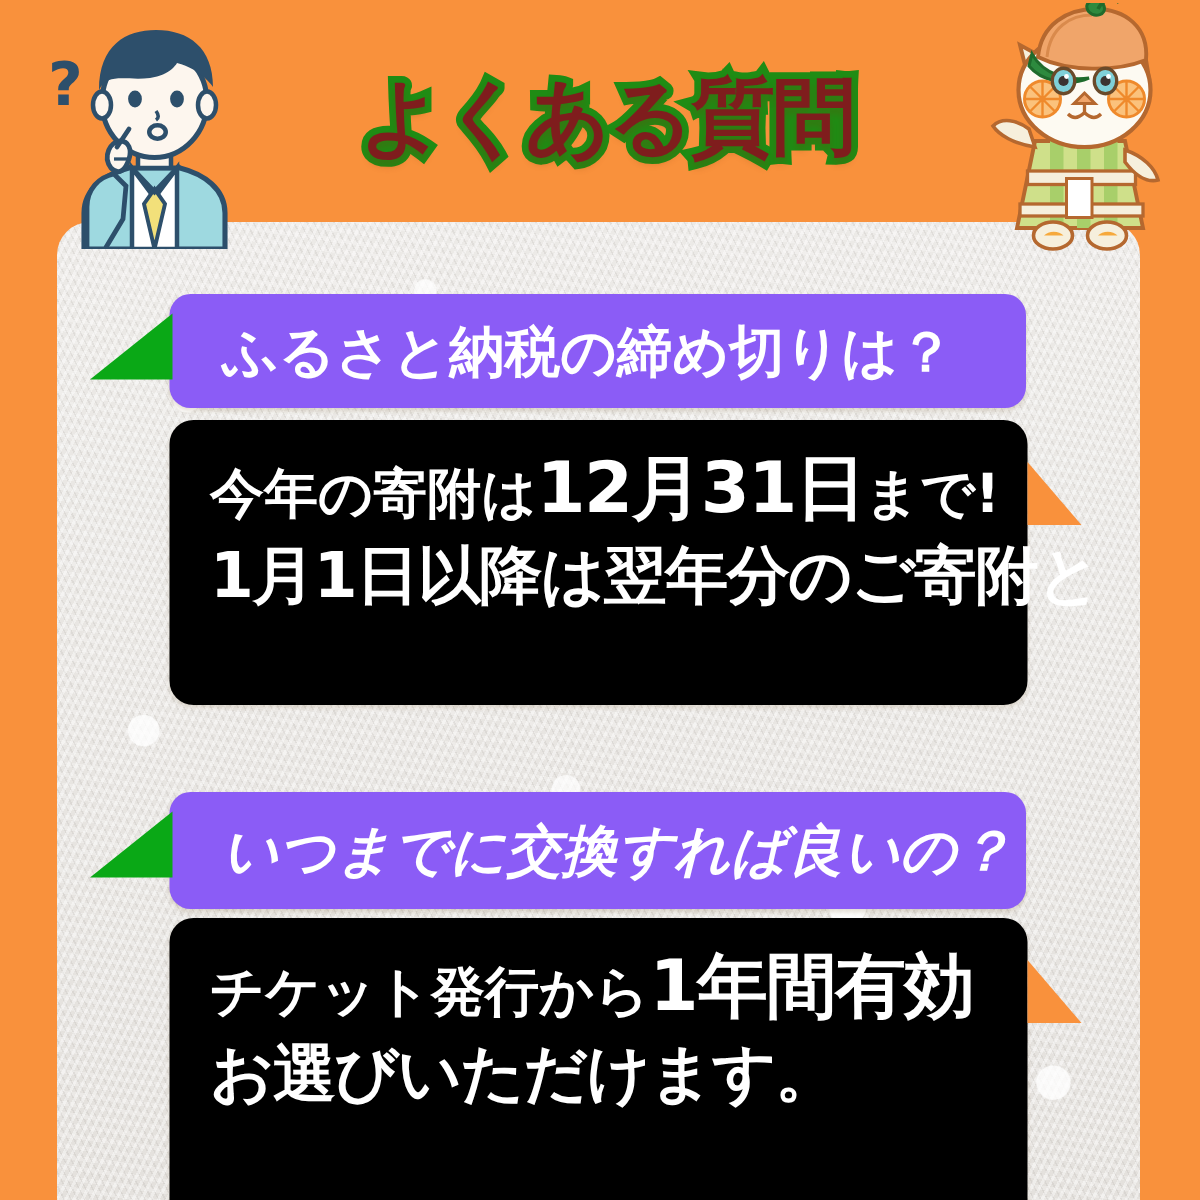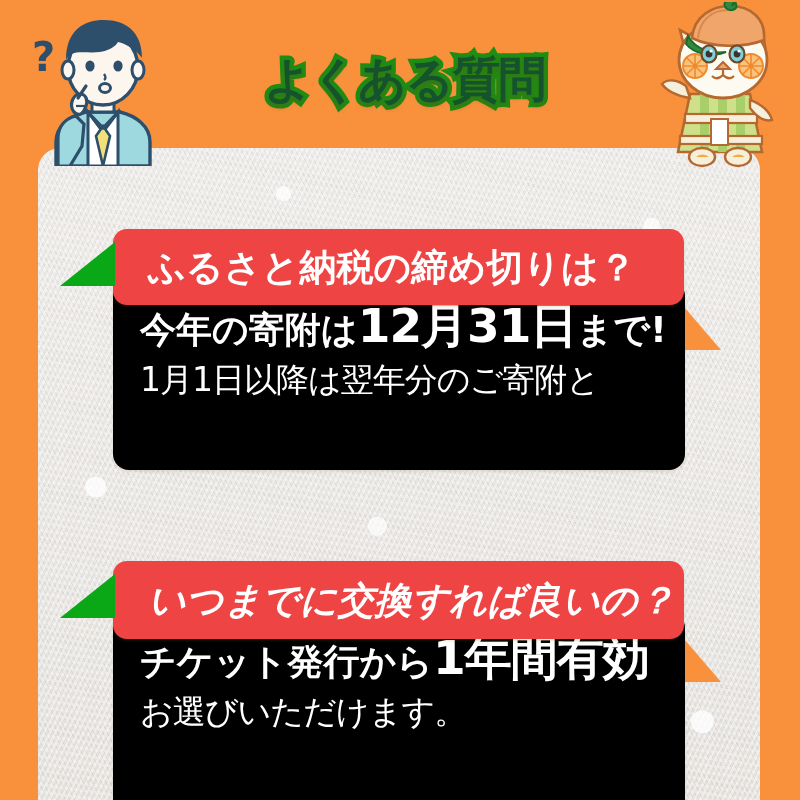--- a/index.html
+++ b/index.html
@@ -51,43 +51,42 @@
     top: 24px;
     width: 452px;
     height: 110px;
     display: flex;
     align-items: center;
     justify-content: center;
     z-index: 6;
   }
   #title .glyphs {
     font-family: "DejaVu Sans", sans-serif;
-    font-size: 48px;
+    font-size: 56px;
     font-weight: bold;
     letter-spacing: -2px;
     line-height: 1;
-    color: #14532d;
+    color: #7f1d1d;
     white-space: nowrap;
     -webkit-text-stroke: 9px #1f8c14;
     paint-order: stroke fill;
     text-shadow: 0 4px 5px rgba(120,60,10,.28);
   }
 
   
   .qa-question {
     position: absolute;
     left: 113px;
     width: 571px;
-    background: #ef4444;
+    background: #8b5cf6;
     border-radius: 14px;
     display: flex;
     align-items: center;
     z-index: 4;
     box-shadow: 0 2px 3px rgba(120,90,40,.18);
-    margin-top: 33px;
   }
   .qa-question .qtext {
     font-family: "DejaVu Sans", sans-serif;
     font-size: 37px;
     font-weight: bold;
     color: #ffffff;
     letter-spacing: 0px;
     white-space: nowrap;
     padding-left: 35px;
     line-height: 1;
@@ -138,22 +137,22 @@
     font-size: 36px;
     font-weight: bold;
     margin-bottom: 14px;
   }
   .line.lead .strong {
     font-size: 47px;
     font-weight: bold;
     letter-spacing: -1px;
   }
   .line.body {
-    font-size: 33px;
-    font-weight: normal;
+    font-size: 42px;
+    font-weight: bold;
     margin-bottom: 12px;
     letter-spacing: -1px;
   }
 
   
   #q1 { top: 196px; height: 76px; }
   #a1 { top: 280px; height: 190px; }
   
   #q2 { top: 528px; height: 78px; font-style: italic; }
   #a2 { top: 612px; height: 220px; }

